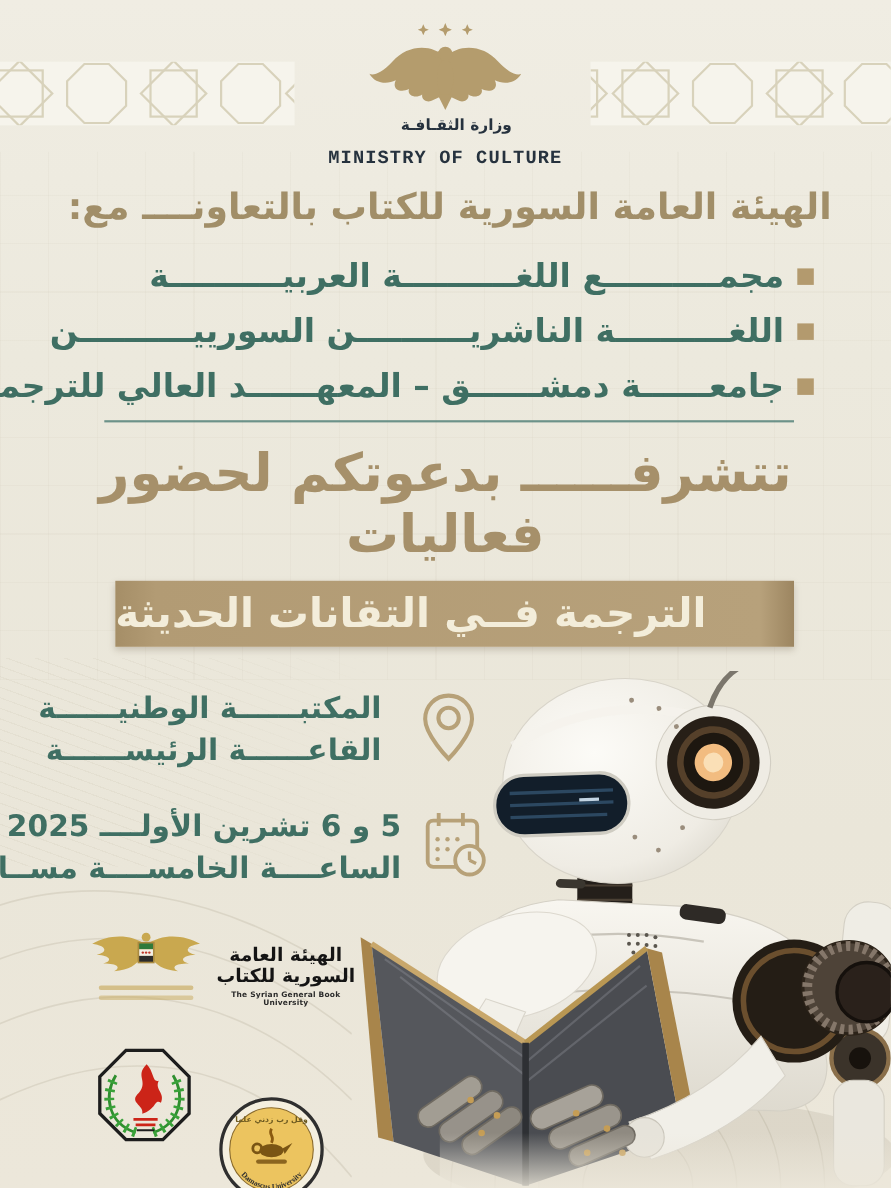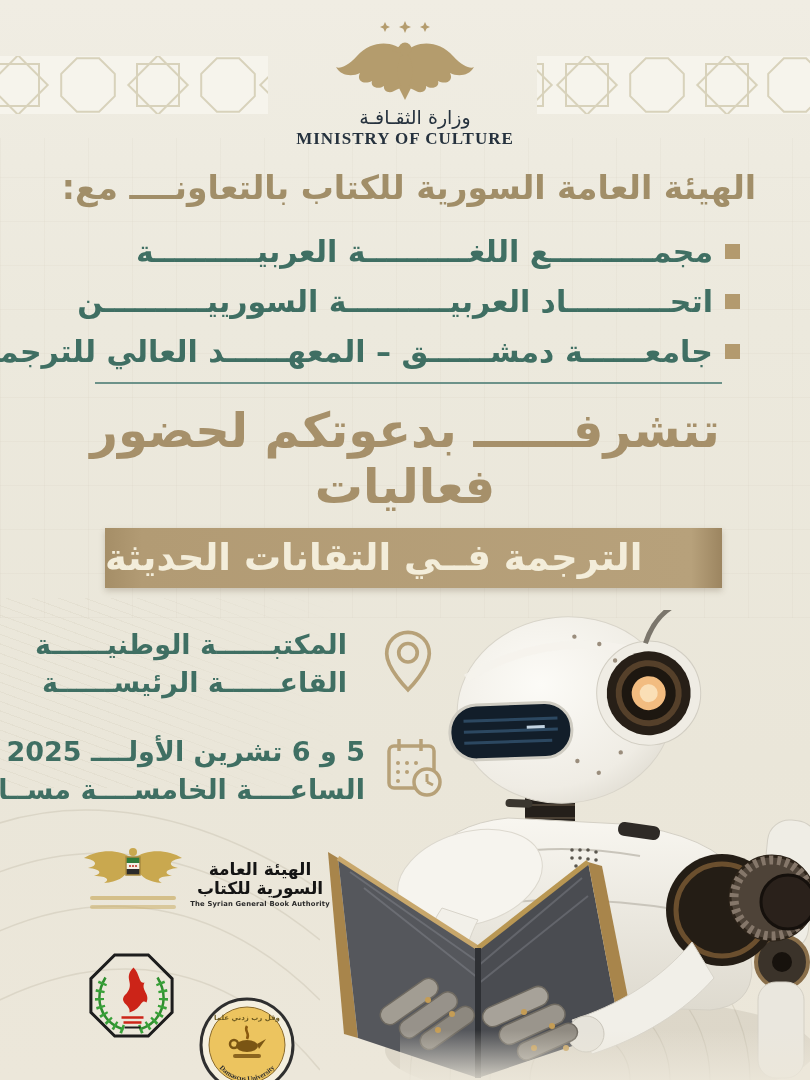--- a/index.html
+++ b/index.html
@@ -16,22 +16,22 @@
       repeating-linear-gradient(90deg, rgba(178,170,146,.16) 0 1px, transparent 1px 44px);}
   .bg-hatch{left:0;top:598px;width:340px;height:190px;opacity:.5;pointer-events:none;
     background:repeating-linear-gradient(20deg, rgba(168,158,132,.20) 0 1px, transparent 1px 9px);
     -webkit-mask-image:linear-gradient(90deg,#000 30%,transparent);mask-image:linear-gradient(90deg,#000 30%,transparent);}
   
   .band{top:56px;height:58px;overflow:hidden;background:#f6f4ec;}
   .band.left{left:0;width:268px;}
   .band.right{left:537px;width:273px;}
   
   .hdr{left:0;top:18px;width:810px;text-align:center;direction:ltr;}
-  .hdr .ar{font-size:19px;font-weight:normal;color:#26323e;direction:rtl;margin-top:2px;margin-left:20px;}
-  .hdr .en{font-family:Liberation Serif, serif;font-size:17px;font-weight:600;color:#26323e;letter-spacing:1px;margin-top:1px;}
+  .hdr .ar{font-size:14px;font-weight:bold;color:#26323e;direction:rtl;margin-top:2px;margin-left:20px;}
+  .hdr .en{font-family:Liberation Mono, monospace;font-size:17px;font-weight:600;color:#26323e;letter-spacing:1px;margin-top:13px;}
   
   .organizer{left:44px;top:168px;width:730px;text-align:center;font-size:33px;font-weight:bold;color:#a18e68;}
   .partners{left:60px;top:226px;width:680px;list-style:none;margin:0;padding:0;}
   .partners li{display:flex;align-items:center;gap:12px;height:50px;justify-content:flex-start;text-align:center;}
   .partners .sq{width:15px;height:15px;background:#b39a6e;flex:0 0 auto;}
   .partners .lbl{font-size:30px;font-weight:bold;color:#3f6f63;white-space:nowrap;}
   .divider{left:95px;top:382px;width:627px;height:2px;background:#56837a;opacity:.85;}
   .inv1{left:40px;top:402px;width:730px;text-align:center;font-size:48px;font-weight:bold;color:#a6906a;}
   .inv2{left:40px;top:456px;width:730px;text-align:center;font-size:35px;font-weight:bold;color:#3f6f63;white-space:nowrap;}
   .inv2 .year{color:#a6906a;font-size:34px;}
@@ -141,21 +141,21 @@
 
   <div class="abs organizer">الهيئة العامة السورية للكتاب بالتعاونــــ مع:</div>
 
   <ul class="abs partners">
     <li>
       <span class="sq"></span>
       <span class="lbl">مجمــــــــــع اللغــــــــــة العربيــــــــــة</span>
     </li>
     <li>
       <span class="sq"></span>
-      <span class="lbl">اتحــــــــــاد العربيــــــــــة السورييــــــــــن</span>
+      <span class="lbl">اللغــــــــــة الناشريــــــــــن السورييــــــــــن</span>
     </li>
     <li>
       <span class="sq"></span>
       <span class="lbl">جامعــــــة دمشــــــق – المعهــــــد العالي للترجمة</span>
     </li>
   </ul>
 
   <div class="abs divider"></div>
 
   <div class="abs inv1">تتشرفــــــ بدعوتكم لحضور فعاليات</div>
@@ -338,21 +338,21 @@
         <rect x="48" y="26" width="14" height="6" fill="#2b2b2b"></rect>
         <rect x="48" y="14" width="14" height="18" fill="none" stroke="#a8893f" stroke-width="1.5"></rect>
       </g>
     </svg>
     <div class="bar"></div>
     <div class="bar b2"></div>
   </div>
 
   <div class="abs logoB">
     <div class="ar">الهيئة العامة السورية للكتاب</div>
-    <div class="en">The Syrian General Book Authority</div>
+    <div class="en">The Syrian General Book University</div>
   </div>
 
   <div class="abs logoC">
     <svg width="95" height="95" viewBox="0 0 95 95">
       <g transform="translate(47.5,47.5)">
         <path d="M40.6,-16.8 L40.6,16.8 L16.8,40.6 L-16.8,40.6 L-40.6,16.8 L-40.6,-16.8 L-16.8,-40.6 L16.8,-40.6 Z" fill="none" stroke="#1d1d1d" stroke-width="3"></path>
         <g>
           <path d="M-8,34 C-32,26 -38,2 -26,-18" fill="none" stroke="#2f8f2f" stroke-width="2.5"></path>
           <path d="M-8,34 C-32,26 -38,2 -26,-18" fill="none" stroke="#39a139" stroke-width="9" stroke-dasharray="2.5 5.5"></path>
           <path d="M8,34 C32,26 38,2 26,-18" fill="none" stroke="#2f8f2f" stroke-width="2.5"></path>

